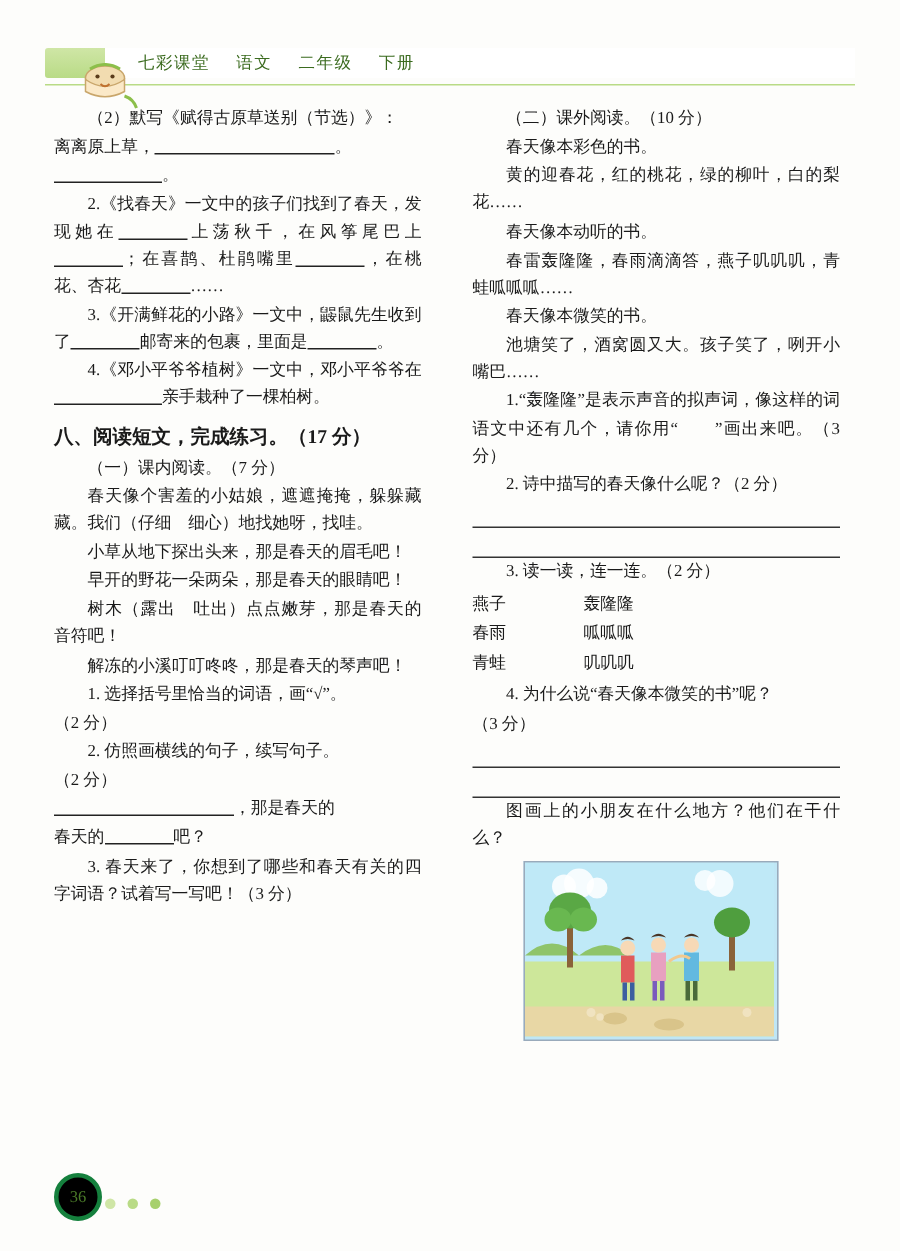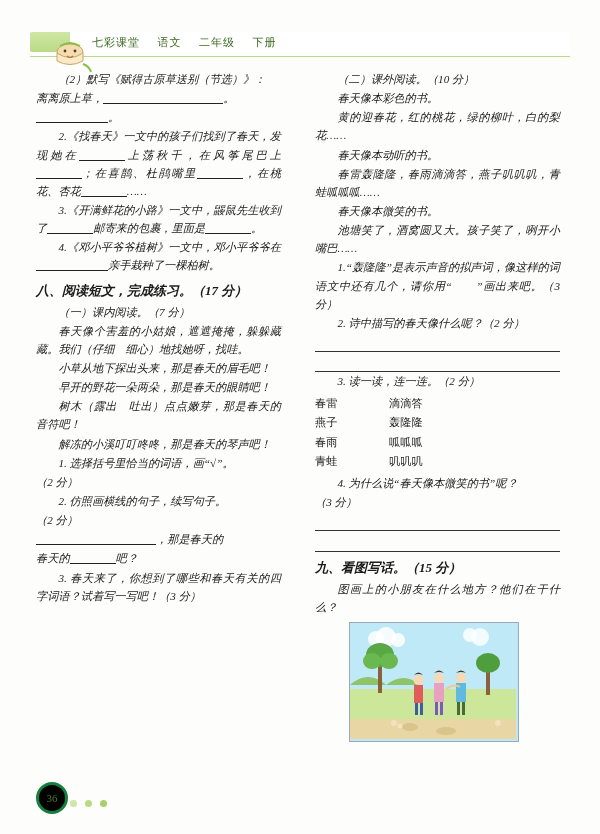--- a/index.html
+++ b/index.html
@@ -88,21 +88,21 @@
 
   .divider {
     position: absolute;
     left: 300px;
     top: 72px;
     width: 1px;
     height: 640px;
     background: transparent;
   }
 
-  p { margin: 0 0 1px 0; font-style: italic; }
+  p { margin: 0 0 1px 0; }
   .indent { text-indent: 2em; }
   .sect {
     font-weight: bold;
     margin-top: 5px;
     margin-bottom: 2px;
     font-size: 13px;
   }
   .right-align { text-align: left; }
   .u {
     display: inline-block;
@@ -272,43 +272,38 @@
 
     <p class="indent">1.“轰隆隆”是表示声音的拟声词，像这样的词语文中还有几个，请你用“　　”画出来吧。（3 分）</p>
 
     <p class="indent">2. 诗中描写的春天像什么呢？（2 分）</p>
     <span class="blank-line"></span>
     <span class="blank-line"></span>
 
     <p class="indent">3. 读一读，连一连。（2 分）</p>
     <div class="match">
       <div class="match-row">
-        <span class="match-left">春雷</span>
-        <span class="match-right">滴滴答</span>
-      </div>
-      <div class="match-row">
         <span class="match-left">燕子</span>
         <span class="match-right">轰隆隆</span>
       </div>
       <div class="match-row">
         <span class="match-left">春雨</span>
         <span class="match-right">呱呱呱</span>
       </div>
       <div class="match-row">
         <span class="match-left">青蛙</span>
         <span class="match-right">叽叽叽</span>
       </div>
     </div>
 
     <p class="indent">4. 为什么说“春天像本微笑的书”呢？</p>
     <p class="right-align">（3 分）</p>
     <span class="blank-line"></span>
     <span class="blank-line"></span>
 
-    <p class="sect">九、看图写话。（15 分）</p>
     <p class="indent">图画上的小朋友在什么地方？他们在干什么？</p>
 
     <div class="figure">
       <svg width="166" height="116" viewBox="0 0 166 116">
         <rect x="0" y="0" width="166" height="74" fill="#bfe9f7"></rect>
         <rect x="0" y="66" width="166" height="50" fill="#cde79a"></rect>
         <rect x="0" y="96" width="166" height="20" fill="#e8d7a5"></rect>
         <circle cx="26" cy="16" r="8" fill="#ffffff" opacity="0.85"></circle>
         <circle cx="36" cy="14" r="10" fill="#ffffff" opacity="0.85"></circle>
         <circle cx="48" cy="17" r="7" fill="#ffffff" opacity="0.85"></circle>

